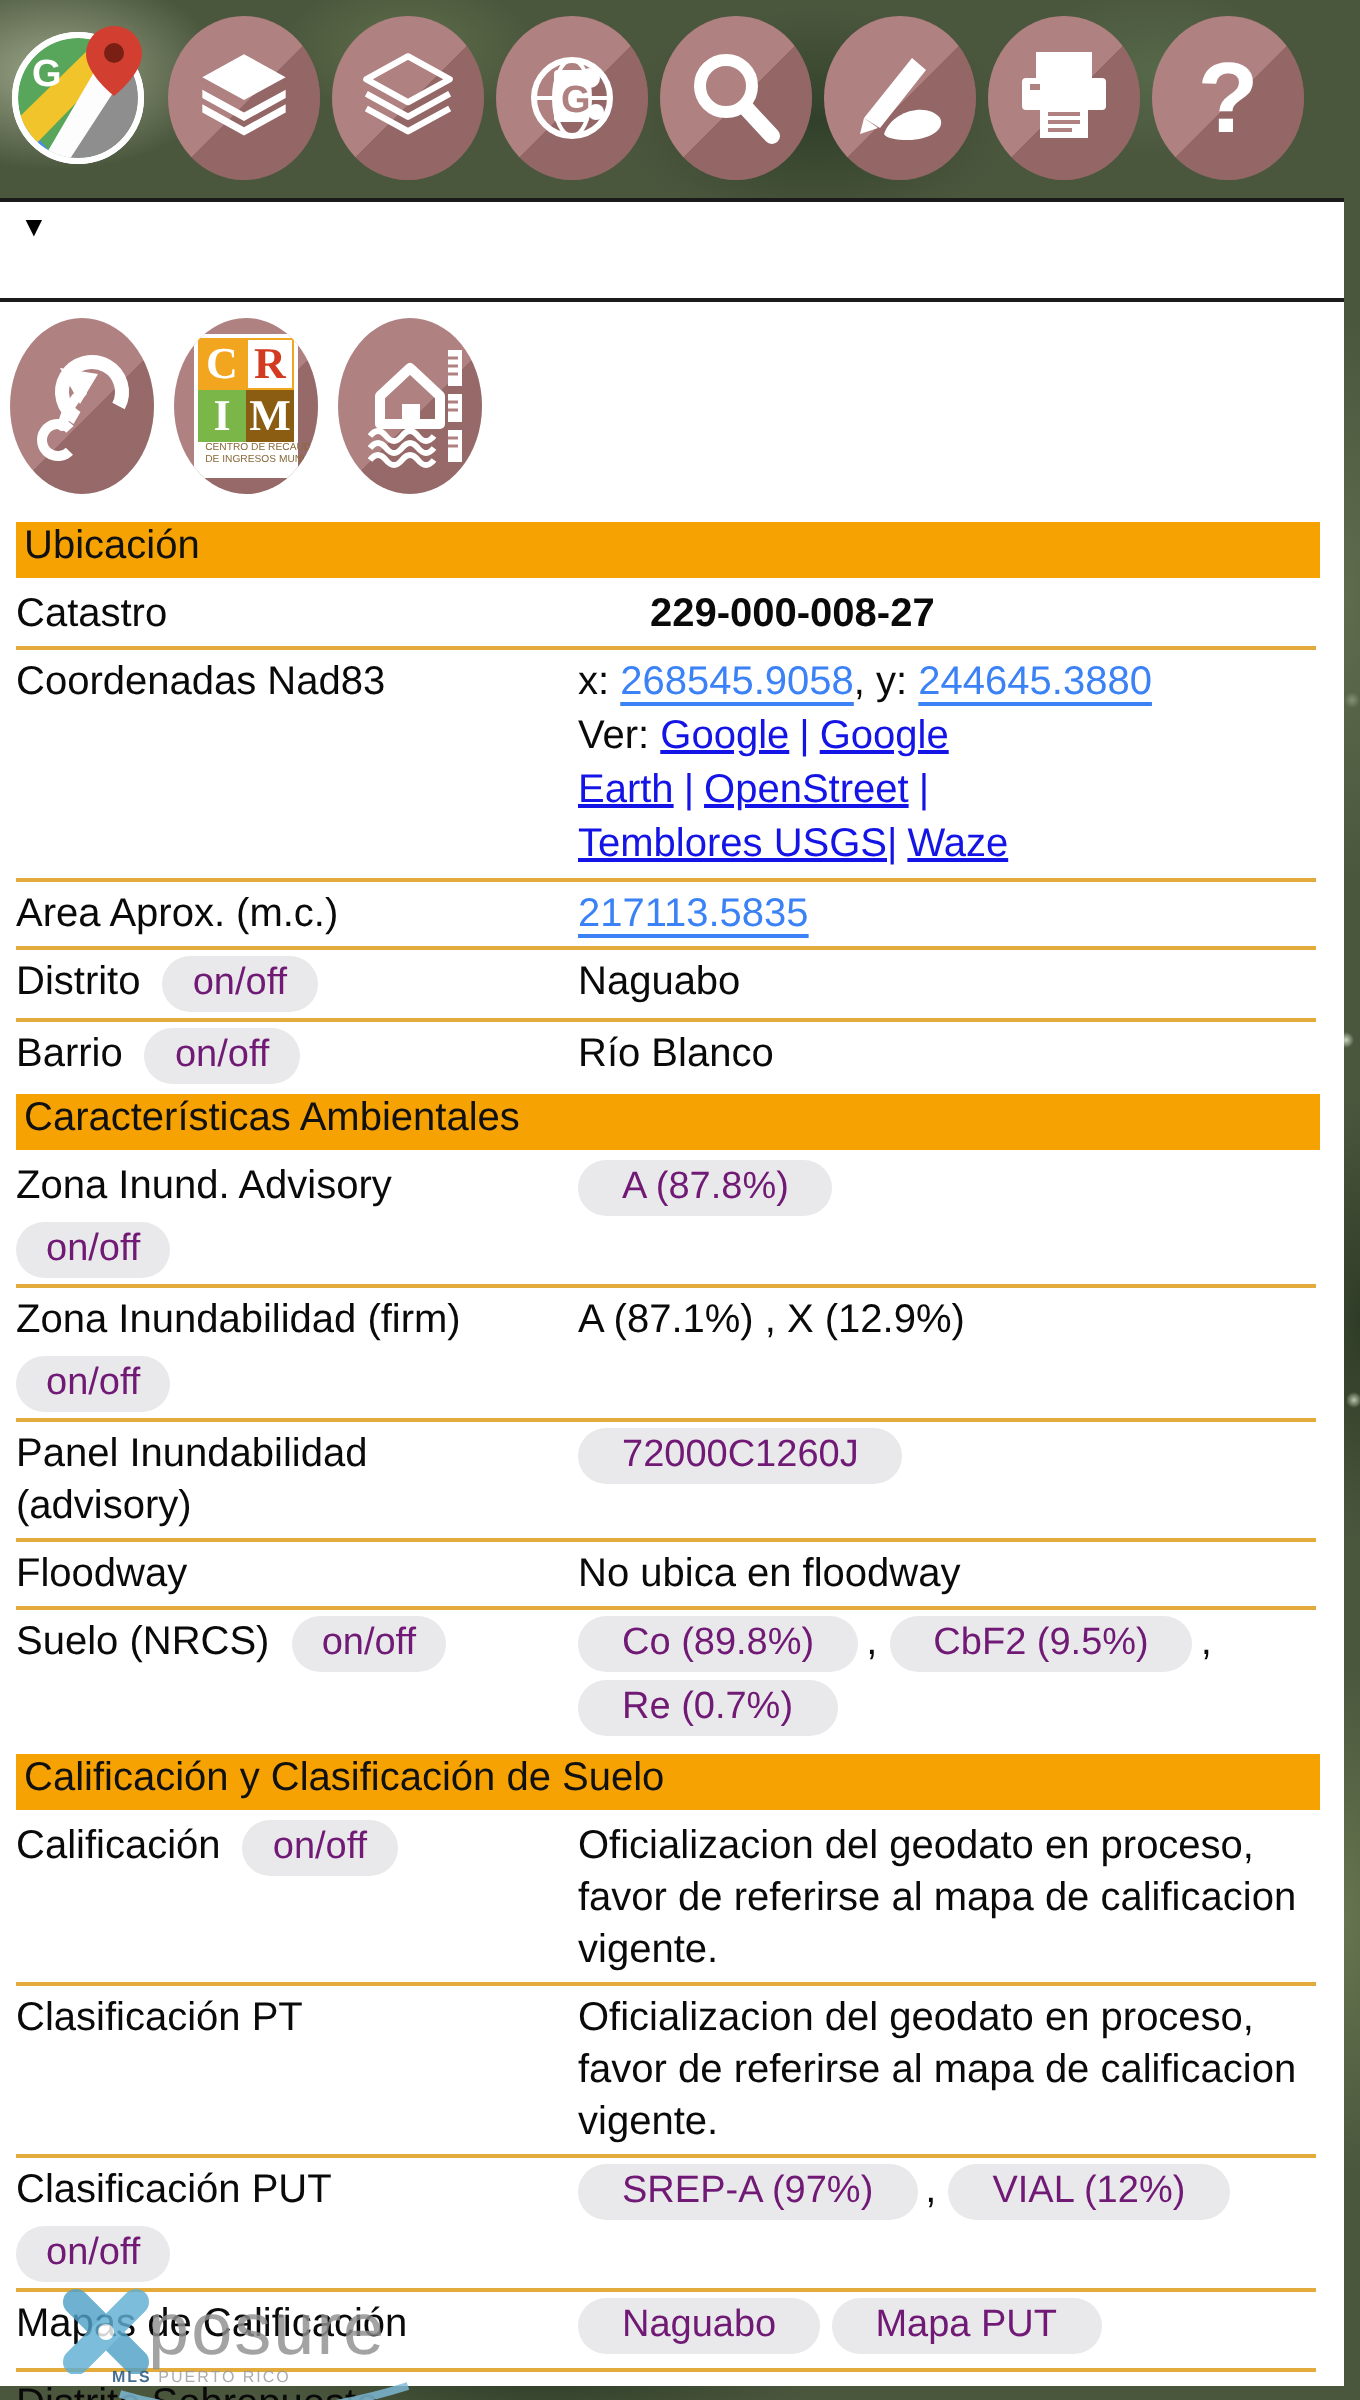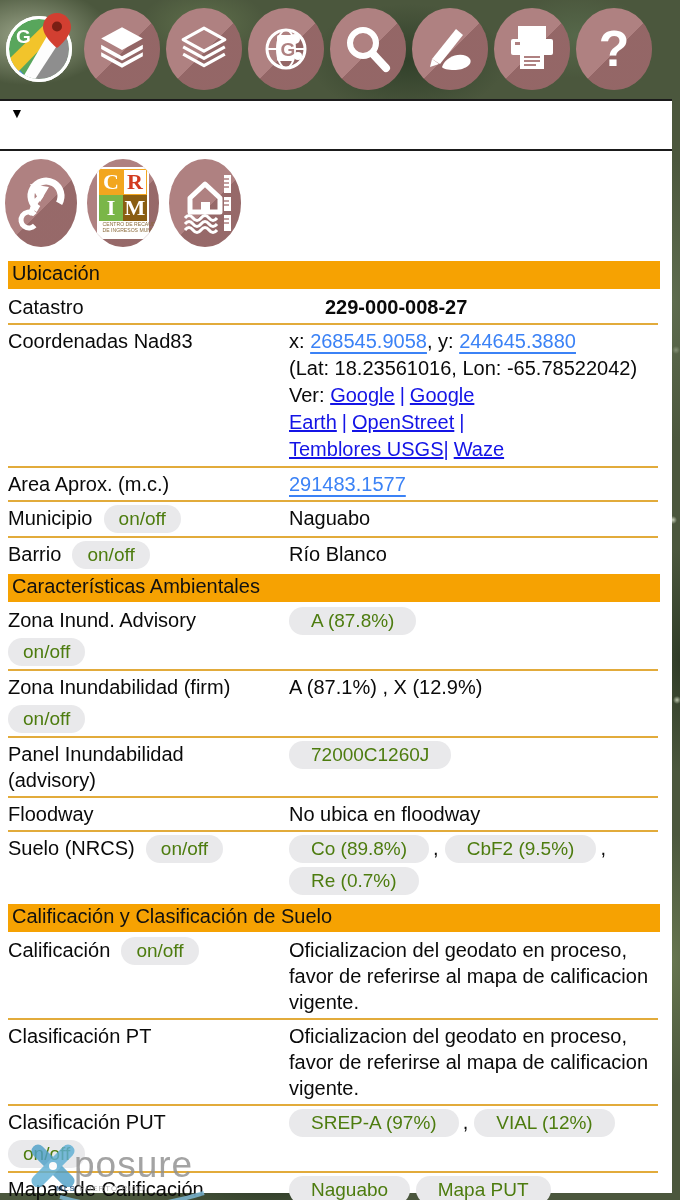--- a/index.html
+++ b/index.html
@@ -52,21 +52,21 @@
   
   .table{padding-top:2px;font-size:20px;}
   .sec-header{background:#F6A202;margin:2px 12px 2px 8px;padding:1px 0 4px 4px;font-size:20px;color:#111;}
   .row{display:flex;align-items:flex-start;margin:0 14px 0 8px;padding:3px 0;border-bottom:2px solid #E2AB3B;min-height:26px;gap:39px;}
   .row.nb{border-bottom:none;}
   .lbl{flex:0 0 242px;line-height:26px;}
   .val{flex:1;line-height:26px;}
   .bold{font-weight:bold;margin-left:36px;}
   .mt{margin-top:5px;display:inline-block;}
   .pill{
-    display:inline-block;background:#E9E9EB;color:#4d7c0f;border-radius:16px;
+    display:inline-block;background:#E9E9EB;color:#701a75;border-radius:16px;
     padding:2px 15px;font-size:19px;line-height:24px;cursor:pointer;white-space:nowrap;text-align:center;
   }
   .vp{padding:2px 22px;margin-bottom:4px;}
   .pill-comma{margin:0 6px 0 4px;color:#0a0a0a;}
   .link{color:#1414E6;text-decoration:underline;cursor:pointer;}
   .lsep{color:#1414E6;margin:0 5px;}
   .lsep.tight{margin-left:0;}
   .ublk{text-decoration:underline;text-underline-offset:4px;cursor:pointer;color:#3b82f6;}
   .coord-line{line-height:27px;}
   
@@ -218,33 +218,32 @@
 
     <div class="row">
       <div class="lbl">Catastro</div>
       <div class="val bold">229-000-008-27</div>
     </div>
 
     <div class="row">
       <div class="lbl">Coordenadas Nad83</div>
       <div class="val">
         <div class="coord-line"><span>x: </span><span class="ublk">268545.9058</span><span>, </span><span>y: </span><span class="ublk">244645.3880</span></div>
-        <div class="coord-line">(Lat: 18.23561016, Lon: -65.78522042)</div>
         <div class="coord-line"><span>Ver: </span><span class="link">Google</span><span class="lsep">|</span><span class="link">Google Earth</span><span class="lsep">|</span><span class="link">OpenStreet</span><span class="lsep">|</span></div>
         <div class="coord-line"><span class="link">Temblores USGS</span><span class="lsep tight">|</span><span class="link">Waze</span></div>
       </div>
     </div>
 
     <div class="row">
       <div class="lbl">Area Aprox. (m.c.)</div>
-      <div class="val"><span class="ublk">291483.1577</span></div>
-    </div>
-
-    <div class="row">
-      <div class="lbl"><span>Municipio</span>&nbsp; <span class="pill">on/off</span></div>
+      <div class="val"><span class="ublk">217113.5835</span></div>
+    </div>
+
+    <div class="row">
+      <div class="lbl"><span>Distrito</span>&nbsp; <span class="pill">on/off</span></div>
       <div class="val">Naguabo</div>
     </div>
 
     <div class="row nb">
       <div class="lbl"><span>Barrio</span>&nbsp; <span class="pill">on/off</span></div>
       <div class="val">Río Blanco</div>
     </div>
 
     <div class="sec-header">Características Ambientales</div>
 

